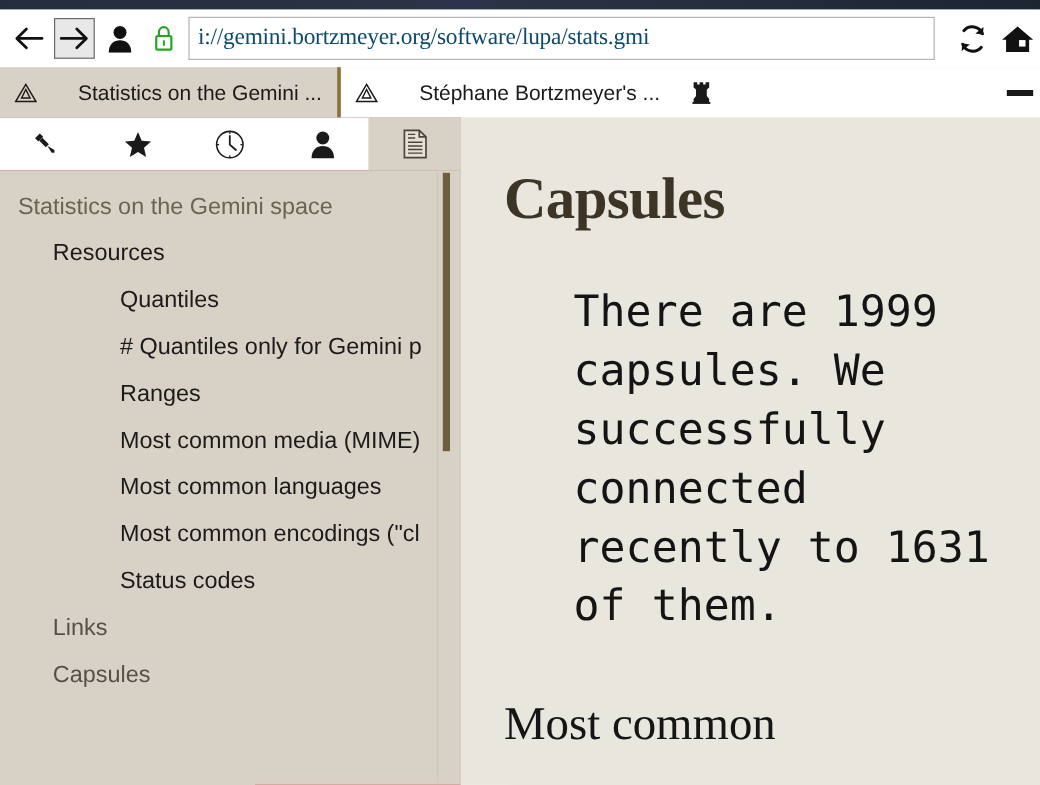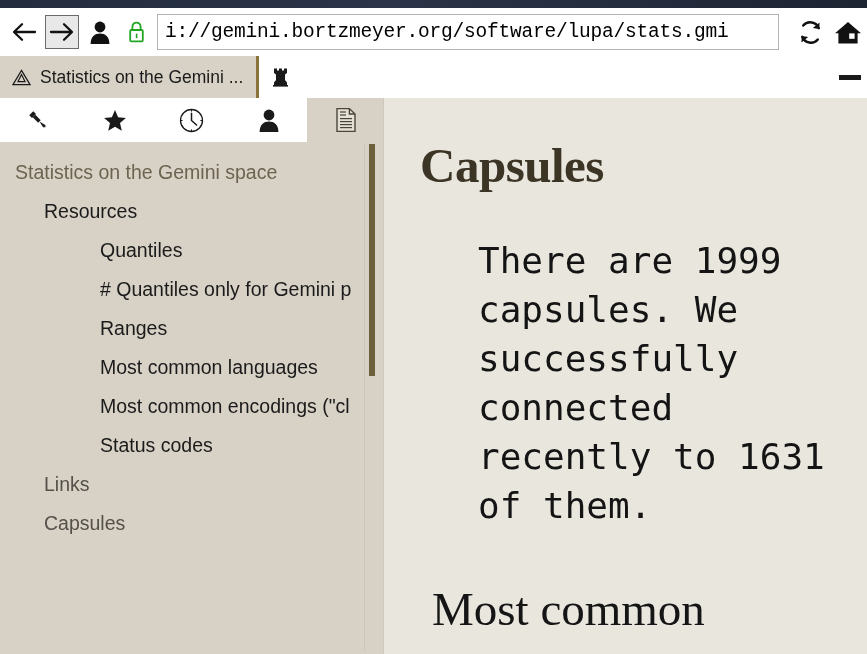--- a/index.html
+++ b/index.html
@@ -68,23 +68,23 @@
     margin: 0 10px 0 8px;
     background: #ffffff;
     border: 1px solid #b3b3b3;
     box-sizing: border-box;
     display: flex;
     align-items: center;
     padding: 0 7px;
     overflow: hidden;
   }
   .urlbar .urltext {
-    font-family: Liberation Mono, monospace;
+    font-family: Liberation Serif, serif;
     font-size: 19.5px;
-    color: #000000;
+    color: #0c4a6e;
     white-space: nowrap;
     letter-spacing: -0.2px;
   }
   .tb-right { display: flex; align-items: center; padding-right: 2px; }
 
   
   .tabstrip {
     position: absolute;
     left: 0; top: 56px;
     width: 867px; height: 42px;
@@ -103,20 +103,21 @@
     border: none;
     height: 42px;
   }
   .btab.active {
     background: #d8d2c6;
     border-right: 3px solid #8a7339;
   }
   .btab .tablabel {
     font-size: 17.5px;
     color: #1a1a1a;
+    margin-left: 25px;
   }
   .btab .tabicon {
     width: 19px; height: 19px;
     display: flex; align-items: center; justify-content: center;
     flex: 0 0 auto;
   }
   .tabstrip-spacer { flex: 1; }
   .tab-overflow {
     width: 26px;
     display: flex;
@@ -221,24 +222,24 @@
     font-weight: bold;
     font-size: 49px;
     line-height: 1;
     color: #3c3526;
     margin: 43px 0 0 0;
     letter-spacing: -0.5px;
   }
   .doc-h2 {
     font-family: "Liberation Serif", "DejaVu Serif", serif;
     font-weight: normal;
-    font-size: 47px;
+    font-size: 39px;
     line-height: 1.25;
     color: #151515;
-    margin: 50px 0 0 12px;
+    margin: 50px 0 0 0;
   }
   .doc-quote {
     font-family: "DejaVu Sans Mono", "Liberation Mono", monospace;
     font-size: 36px;
     line-height: 49px;
     color: #141414;
     margin: 46px 0 0 0;
     padding-left: 58px;
     white-space: pre-wrap;
     word-break: normal;
@@ -307,20 +308,29 @@
     <div class="btab active">
       <span class="tabicon">
         <svg width="19" height="17" viewBox="0 0 19 17">
           <path d="M9.5 1.4 L18 15.6 L1 15.6 Z" fill="none" stroke="#1a1a1a" stroke-width="1.2"></path>
           <path d="M9.5 5.6 L13 12.6 L6 12.6 Z" fill="none" stroke="#1a1a1a" stroke-width="1.2"></path>
         </svg>
       </span>
       <span class="tablabel">Statistics on the Gemini ...</span>
     </div>
 
+    <div class="btab">
+      <span class="tabicon">
+        <svg width="19" height="17" viewBox="0 0 19 17">
+          <path d="M9.5 1.4 L18 15.6 L1 15.6 Z" fill="none" stroke="#1a1a1a" stroke-width="1.2"></path>
+          <path d="M9.5 5.6 L13 12.6 L6 12.6 Z" fill="none" stroke="#1a1a1a" stroke-width="1.2"></path>
+        </svg>
+      </span>
+      <span class="tablabel">Stéphane Bortzmeyer's ...</span>
+    </div>
 
     <div class="btab">
       <span class="tabicon">
         <svg width="17" height="20" viewBox="0 0 17 20">
           <path d="M2 1.5 h3 v2 h2 v-2 h3 v2 h2 v-2 h3 v4.5 l-2 1.5 v5.5 l2 2.5 v2.5 h-13 v-2.5 l2 -2.5 v-5.5 l-2 -1.5 z" fill="#1a1a1a"></path>
           <rect x="1" y="18" width="15" height="1.6" fill="#1a1a1a"></rect>
         </svg>
       </span>
     </div>
 
@@ -389,20 +399,21 @@
         </div>
       </div>
 
       <div class="tree">
         <div class="tree-inner">
           <div class="tnode lvl0 muted">Statistics on the Gemini space</div>
           <div class="tnode lvl1">Resources</div>
           <div class="tnode lvl2">Quantiles</div>
           <div class="tnode lvl2"># Quantiles only for Gemini p</div>
           <div class="tnode lvl2">Ranges</div>
+          <div class="tnode lvl2">Most common media (MIME)</div>
           <div class="tnode lvl2">Most common languages</div>
           <div class="tnode lvl2">Most common encodings ("cl</div>
           <div class="tnode lvl2">Status codes</div>
           <div class="tnode lvl1 muted2">Links</div>
           <div class="tnode lvl1 muted2">Capsules</div>
         </div>
       </div>
 
       <div class="side-scroll-track">
         <div class="side-scroll-thumb"></div>

